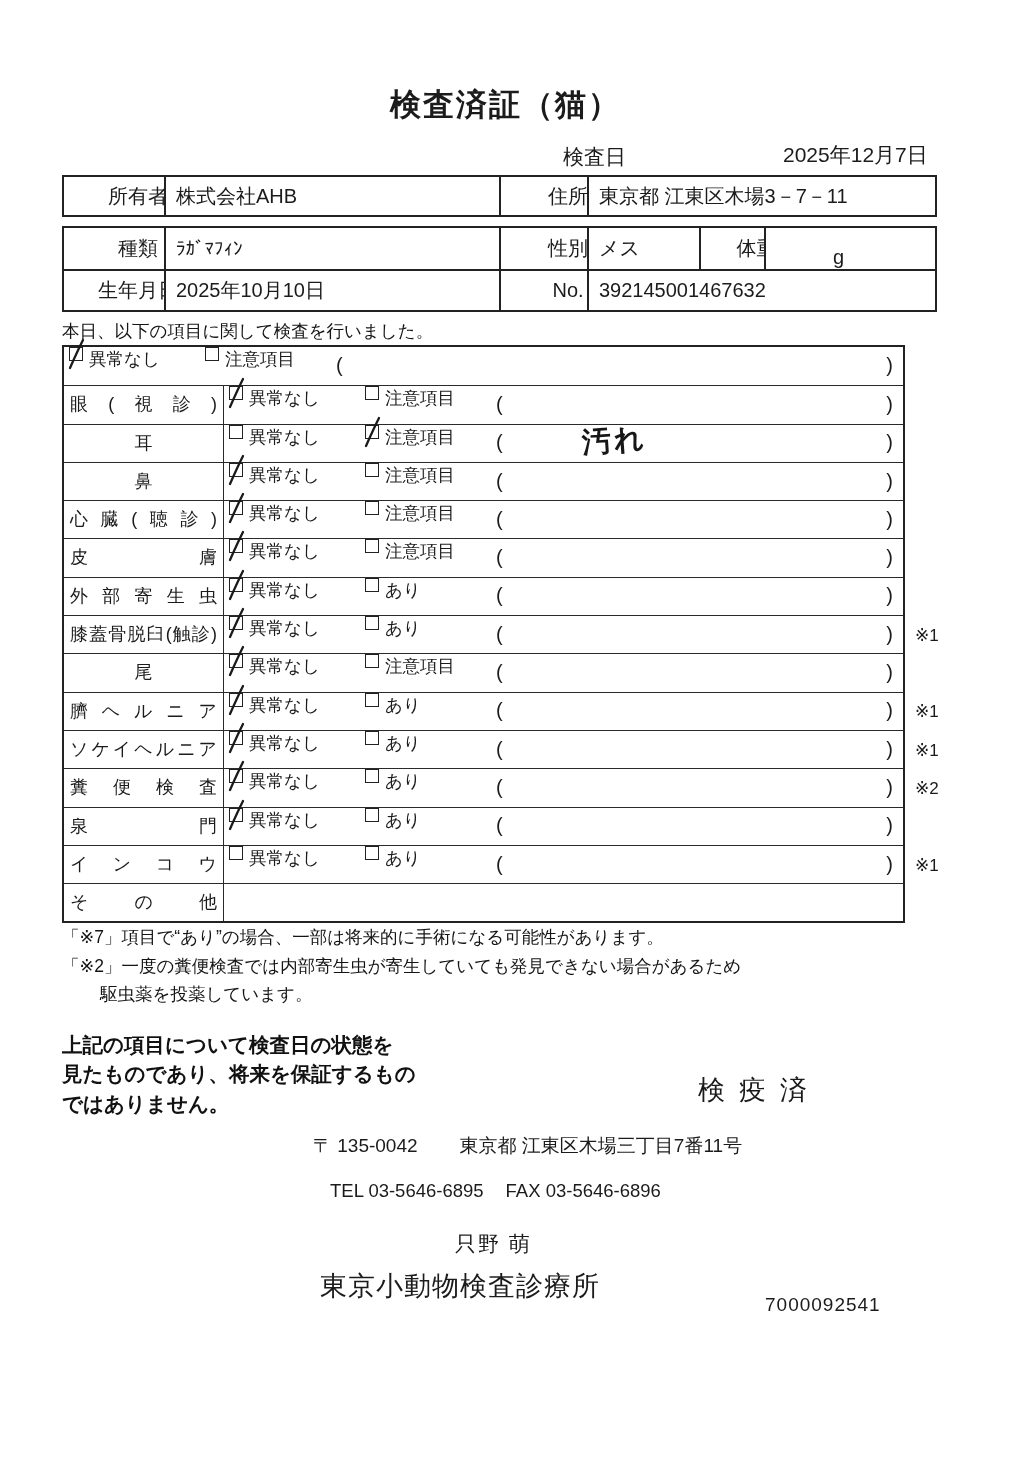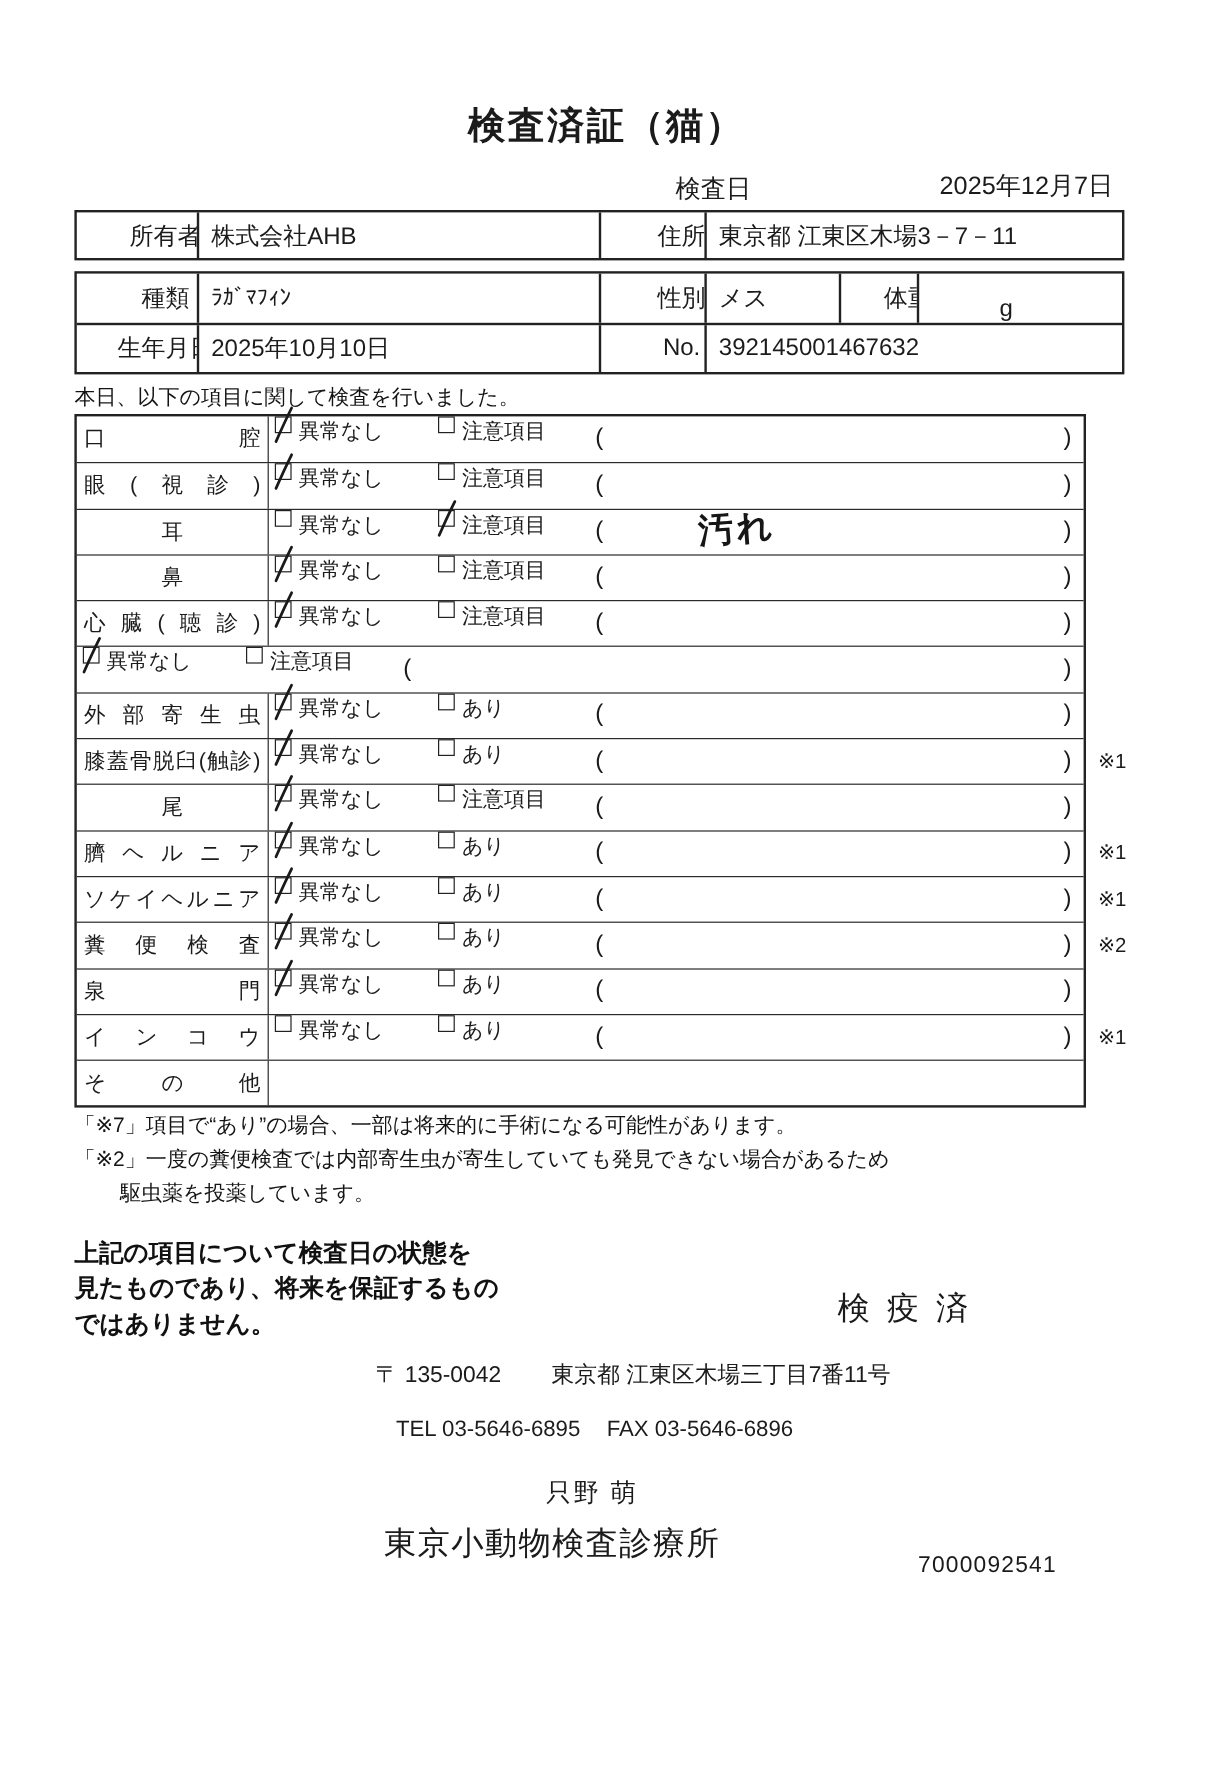--- a/index.html
+++ b/index.html
@@ -115,21 +115,20 @@
       <div class="cell val w-b">2025年10月10日</div>
       <div class="cell lbl w-c">No.</div>
       <div class="cell val grow">392145001467632</div>
     </div>
   </div>
 
   <div class="intro">本日、以下の項目に関して検査を行いました。</div>
 
   <div class="exam-table">
       <div class="exam-row">
-        <div class="exam-label">口腔</div>
         <div class="exam-content">
           <span class="opt opt1">
             <span class="checkbox">
               <svg class="check-svg" viewBox="0 0 21 32">
                 <path d="M17 2 Q11 14 4 30" fill="none" stroke="#1a1a1a" stroke-width="2.3" stroke-linecap="round"></path>
               </svg>
             </span>
             <span class="opt-text">異常なし</span>
           </span>
           <span class="opt opt2">
@@ -211,20 +210,21 @@
           </span>
           <span class="opt opt2">
             <span class="checkbox"></span>
             <span class="opt-text">注意項目</span>
           </span>
           <span class="paren-open">(</span>
           <span class="paren-close">)</span>
         </div>
       </div>
       <div class="exam-row">
+        <div class="exam-label">皮膚</div>
         <div class="exam-content">
           <span class="opt opt1">
             <span class="checkbox">
               <svg class="check-svg" viewBox="0 0 21 32">
                 <path d="M17 2 Q11 14 4 30" fill="none" stroke="#1a1a1a" stroke-width="2.3" stroke-linecap="round"></path>
               </svg>
             </span>
             <span class="opt-text">異常なし</span>
           </span>
           <span class="opt opt2">

